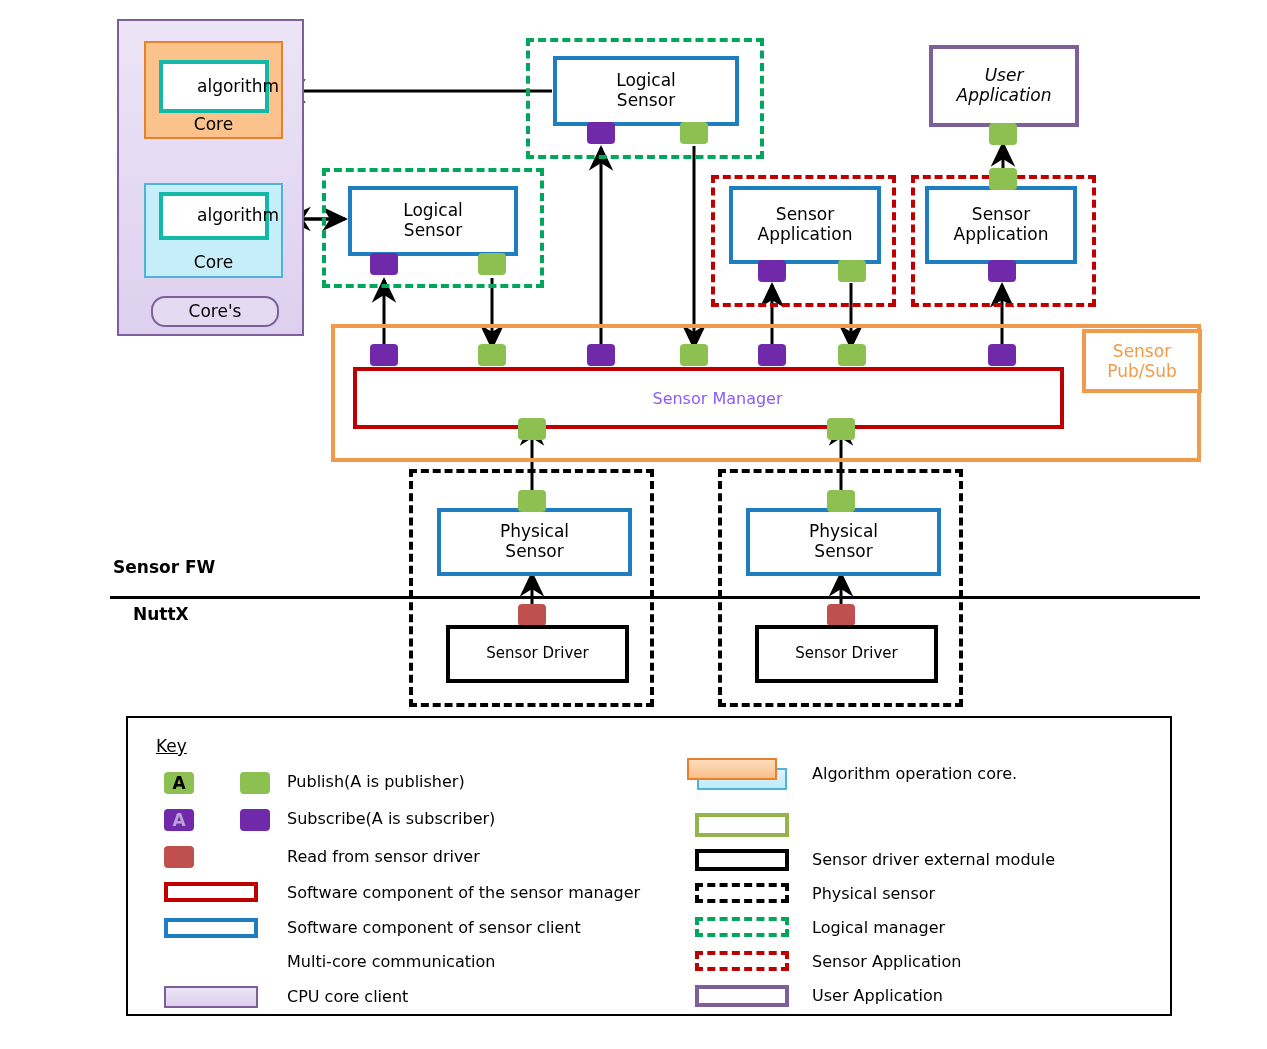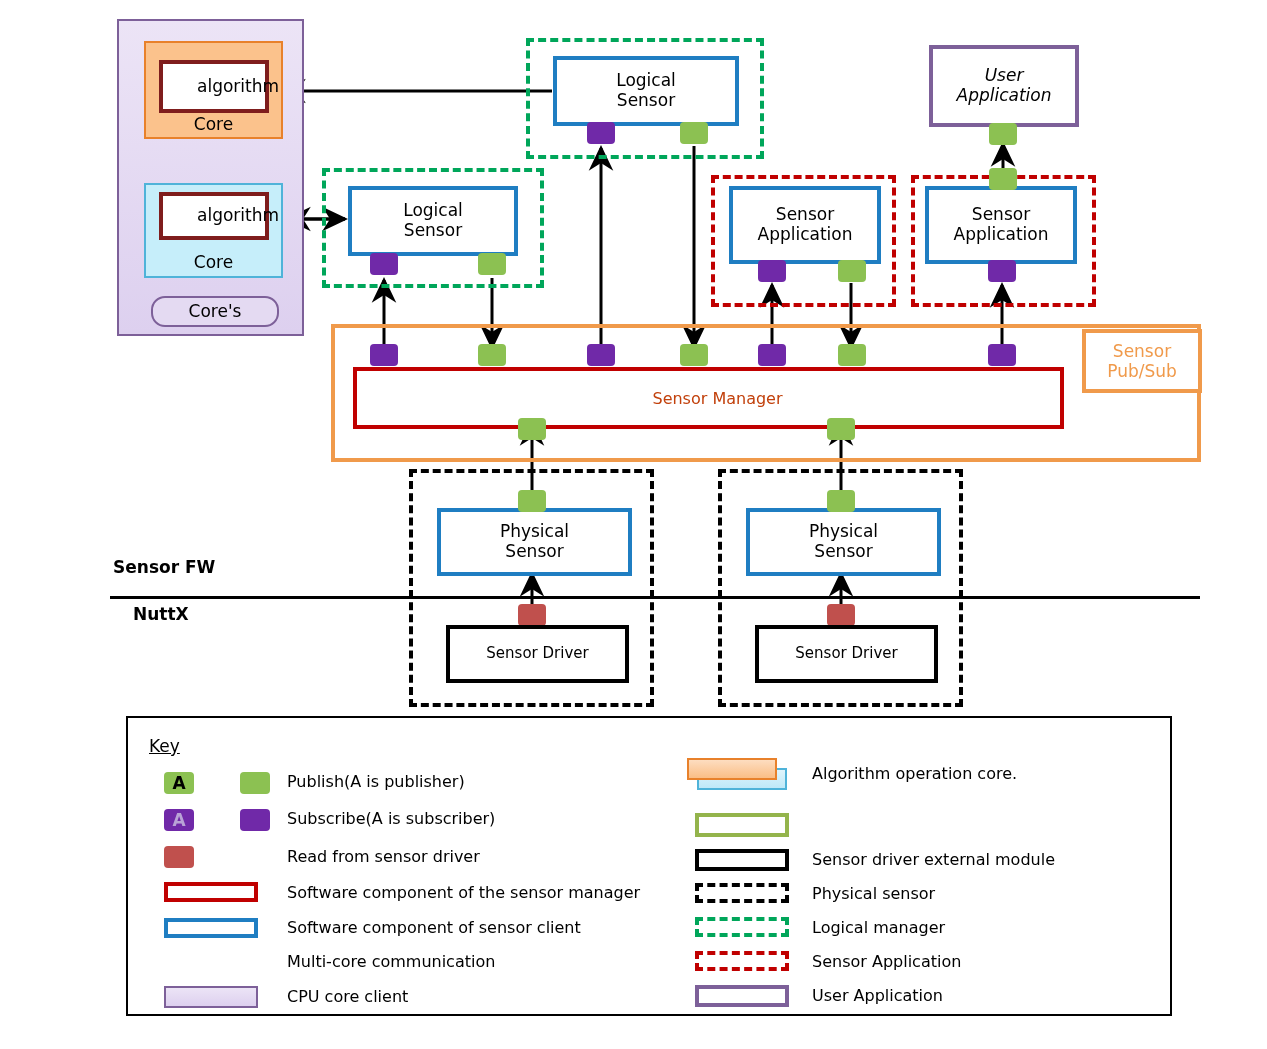--- a/index.html
+++ b/index.html
@@ -5,42 +5,42 @@
   html,body{margin:0;padding:0;background:#ffffff;}
   body{font-family:"DejaVu Sans","Liberation Sans",sans-serif;}
   #stage{position:relative;width:1267px;height:1049px;background:#fff;overflow:hidden;}
   .abs{position:absolute;box-sizing:border-box;}
   .ctr{display:flex;align-items:center;justify-content:center;text-align:center;}
 
   
   .cpu-group{border:2px solid #7D6099;background:linear-gradient(180deg,#ece4f6 0%,#ddd0ef 100%);}
   .core-orange{border:2px solid #E8812B;background:#FBC28C;}
   .core-cyan{border:2px solid #4FB3D9;background:#C6EEFA;}
-  .algo-box{border:4px solid #7f1d1d;background:#ffffff;padding-left:48px;}
+  .algo-box{border:4px solid #14b8a6;background:#ffffff;padding-left:48px;}
   .cores-pill{border:2px solid #7D6099;background:#e4daf2;border-radius:14px;}
 
   .dashed-green{border:4px dashed #00A65A;}
   .dashed-red{border:4px dashed #C00000;}
   .dashed-black{border:4px dashed #000000;}
   .solid-purple{border:4px solid #7D6099;background:#fff;}
   .solid-blue{border:4px solid #1F7EC2;background:#fff;}
   .solid-black{border:4px solid #000000;background:#fff;}
   .solid-red{border:4px solid #C00000;background:#fff;}
   .orange-frame{border:4px solid #F09A4B;background:transparent;}
   .orange-label{border:4px solid #F09A4B;background:#fff;color:#F09A4B;}
 
   
   .chip{position:absolute;width:28px;height:22px;border-radius:4px;}
   .chip-pub{background:#8CC152;}
   .chip-sub{background:#7029A8;}
   .chip-drv{background:#C0504D;}
 
   .node-text{font-size:17px;color:#000;line-height:1.15;}
   .node-text.sm{font-size:15px;}
-  .mgr-text{font-size:16px;color:#c2410c;margin-left:18px;}
+  .mgr-text{font-size:16px;color:#8b5cf6;margin-left:18px;}
   .orange-text{font-size:17px;line-height:1.2;}
 
   .layer-label{font-weight:bold;font-size:17px;color:#000;}
   .divider{background:#000;height:3px;}
 
   
   .legend-box{border:2px solid #000;background:#fff;}
   .legend-title{font-size:17px;color:#000;}
   .legend-label{font-size:16px;color:#000;white-space:nowrap;}
   .sw-chip{position:absolute;width:30px;height:22px;border-radius:4px;}
@@ -216,21 +216,21 @@
   <div class="chip chip-drv" style="left:827px;top:604px;"></div>
   <div class="abs solid-black ctr" style="left:755px;top:625px;width:183px;height:58px;">
     <span class="node-text sm">Sensor Driver</span>
   </div>
 
   <div class="abs divider" style="left:110px;top:596px;width:1090px;"></div>
   <div class="abs layer-label" style="left:113px;top:557px;">Sensor FW</div>
   <div class="abs layer-label" style="left:133px;top:604px;">NuttX</div>
 
   <div class="abs legend-box" style="left:126px;top:716px;width:1046px;height:300px;"></div>
-  <div class="abs legend-title" style="left:149px;top:736px;text-decoration:underline;">Key</div>
+  <div class="abs legend-title" style="left:156px;top:736px;text-decoration:underline;">Key</div>
 
   <div class="sw-chip" style="left:164px;top:772px;background:#8CC152;">
       <span style="color:#000;">A</span>
     </div>
   <div class="sw-chip" style="left:240px;top:772px;background:#8CC152;"></div>
 
   <div class="sw-chip" style="left:164px;top:809px;background:#7029A8;">
       <span style="color:#b9a3d6;">A</span>
     </div>
   <div class="sw-chip" style="left:240px;top:809px;background:#7029A8;"></div>

